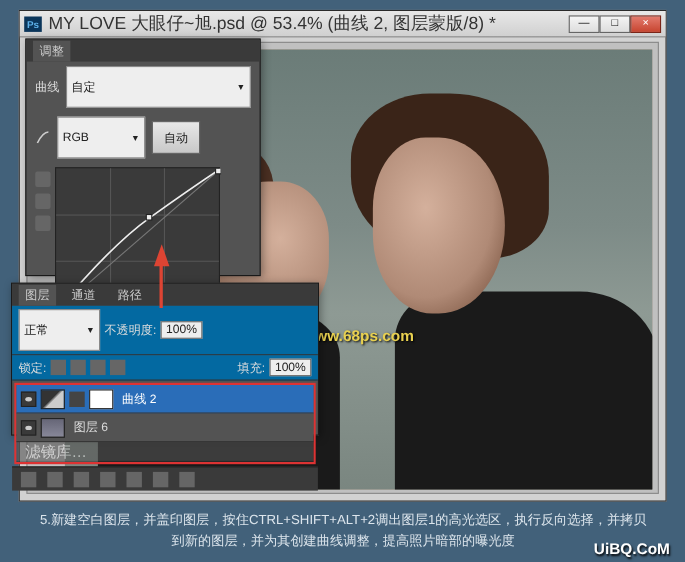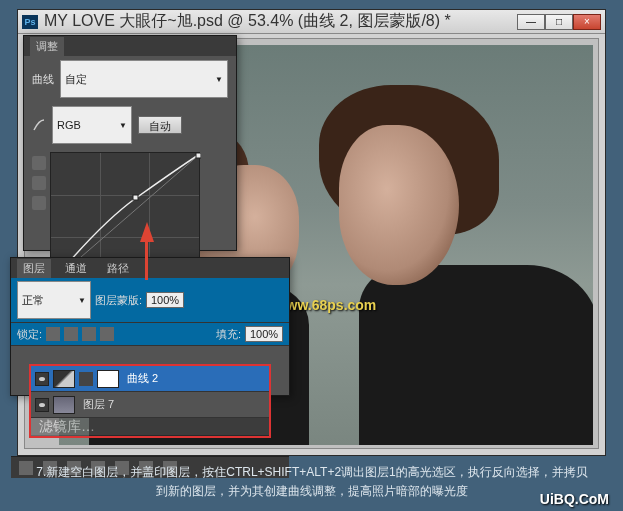--- a/index.html
+++ b/index.html
@@ -28,35 +28,35 @@
 
 .panel{position:absolute;background:#535353;border:1px solid #1a1a1a;color:#ddd;box-shadow:2px 2px 8px rgba(0,0,0,.4);}
 .adj-panel{left:23px;top:35px;width:214px;height:216px;}
 .panel-tabs{height:20px;background:#3a3a3a;display:flex;align-items:flex-end;padding:0 6px;gap:8px;}
 .tab{padding:2px 6px;color:#ccc;font-size:11px;}
 .tab.active{background:#535353;}
 .panel-row{display:flex;align-items:center;padding:4px 8px;gap:6px;}
 .dropdown{background:#3a3a3a;border:1px solid #1a1a1a;color:#ddd;padding:18px 4px;display:flex;align-items:center;justify-content:space-between;min-width:120px;height:18px;}
 .dropdown.light{background:#eee;color:#222;border:1px solid #888;}
 .chev{font-size:8px;}
-.btn{background:linear-gradient(#e8e8e8,#c8c8c8);border:1px solid #666;color:#222;padding:2px 10px;height:18px;}
+.btn{background:linear-gradient(#e8e8e8,#c8c8c8);border:1px solid #666;color:#222;padding:2px 10px;height:30px;}
 .curve-area{margin:4px 8px;display:flex;gap:4px;}
 .eyedroppers{display:flex;flex-direction:column;gap:6px;padding-top:4px;}
 .ed{width:14px;height:14px;background:#666;border-radius:2px;}
 .curve-graph{width:150px;height:130px;background:#3a3a3a;border:1px solid #222;position:relative;}
 .grid-line{position:absolute;background:#555;}
 .curve-path{position:absolute;left:0;top:0;}
 .arrow-red{position:absolute;left:140px;top:222px;width:0;height:0;border-left:7px solid transparent;border-right:7px solid transparent;border-bottom:20px solid #d43;z-index:50;}
 .arrow-line{position:absolute;left:145px;top:240px;width:3px;height:40px;background:#d43;z-index:50;}
 
 
 .layers-panel{left:10px;top:257px;width:280px;height:139px;}
 .layer-controls{display:flex;align-items:center;padding:3px 6px;gap:4px;background:#0369a1;border-bottom:1px solid #333;}
 .num-input{background:#eee;border:1px solid #666;color:#222;width:38px;height:16px;text-align:right;display:flex;align-items:center;justify-content:center;}
-.layer-list{border:2px solid #d33;margin:18px;}
+.layer-list{border:2px solid #d33;margin:2px;}
 .layer-row{display:flex;align-items:center;height:26px;background:#535353;border-bottom:1px solid #333;padding:0 4px;gap:4px;}
 .layer-row.selected{background:#2a6db8;}
 .eye{width:14px;height:14px;background:#3a3a3a;border:1px solid #222;position:relative;}
 .eye::after{content:"";position:absolute;left:3px;top:4px;width:6px;height:4px;background:#ccc;border-radius:50%;}
 .thumb{width:22px;height:18px;background:#888;border:1px solid #222;}
 .thumb.curves{background:linear-gradient(135deg,#333 0%,#333 45%,#ccc 55%,#ccc 100%);}
 .thumb.white{background:#fff;}
 .thumb.img{background:linear-gradient(#667,#889);}
 .layer-name{color:#ddd;margin-left:4px;}
 .layer-row.selected .layer-name{color:#fff;}
@@ -147,21 +147,21 @@
   <div class="panel-tabs">
     <span class="tab active">图层</span>
     <span class="tab">通道</span>
     <span class="tab">路径</span>
   </div>
   <div class="layer-controls">
     <div class="dropdown light" style="min-width:74px">
       <span>正常</span>
       <span class="chev">▼</span>
     </div>
-    <span>图层蒙版:</span>
+    <span>不透明度:</span>
     <div class="num-input">100%</div>
   </div>
   <div class="layer-controls" style="font-size:10px">
     <span>锁定:</span>
     <div class="ft-icon"></div>
     <div class="ft-icon"></div>
     <div class="ft-icon"></div>
     <div class="ft-icon"></div>
     <span style="margin-left:auto">填充:</span>
     <div class="num-input">100%</div>
@@ -171,32 +171,32 @@
     <div class="layer-row selected">
       <div class="eye"></div>
       <div class="thumb curves"></div>
       <div class="ft-icon" style="background:#444"></div>
       <div class="thumb white"></div>
       <span class="layer-name">曲线 2</span>
     </div>
     <div class="layer-row">
       <div class="eye"></div>
       <div class="thumb img"></div>
-      <span class="layer-name">图层 7</span>
+      <span class="layer-name">图层 6</span>
     </div>
     <div class="layer-row" style="height:18px;opacity:.6">
       <span class="layer-name" style="font-size:14px">滤镜库…</span>
     </div>
   </div>
 
   <div class="panel-footer">
     <div class="ft-icon"></div>
     <div class="ft-icon"></div>
     <div class="ft-icon"></div>
     <div class="ft-icon"></div>
     <div class="ft-icon"></div>
     <div class="ft-icon"></div>
     <div class="ft-icon"></div>
   </div>
 </div>
 
-<div class="tutorial-text">7.新建空白图层，并盖印图层，按住CTRL+SHIFT+ALT+2调出图层1的高光选区，执行反向选择，并拷贝到新的图层，并为其创建曲线调整，提高照片暗部的曝光度</div>
+<div class="tutorial-text">5.新建空白图层，并盖印图层，按住CTRL+SHIFT+ALT+2调出图层1的高光选区，执行反向选择，并拷贝到新的图层，并为其创建曲线调整，提高照片暗部的曝光度</div>
 <div class="uibq">UiBQ.CoM</div>
 
 </body></html>

